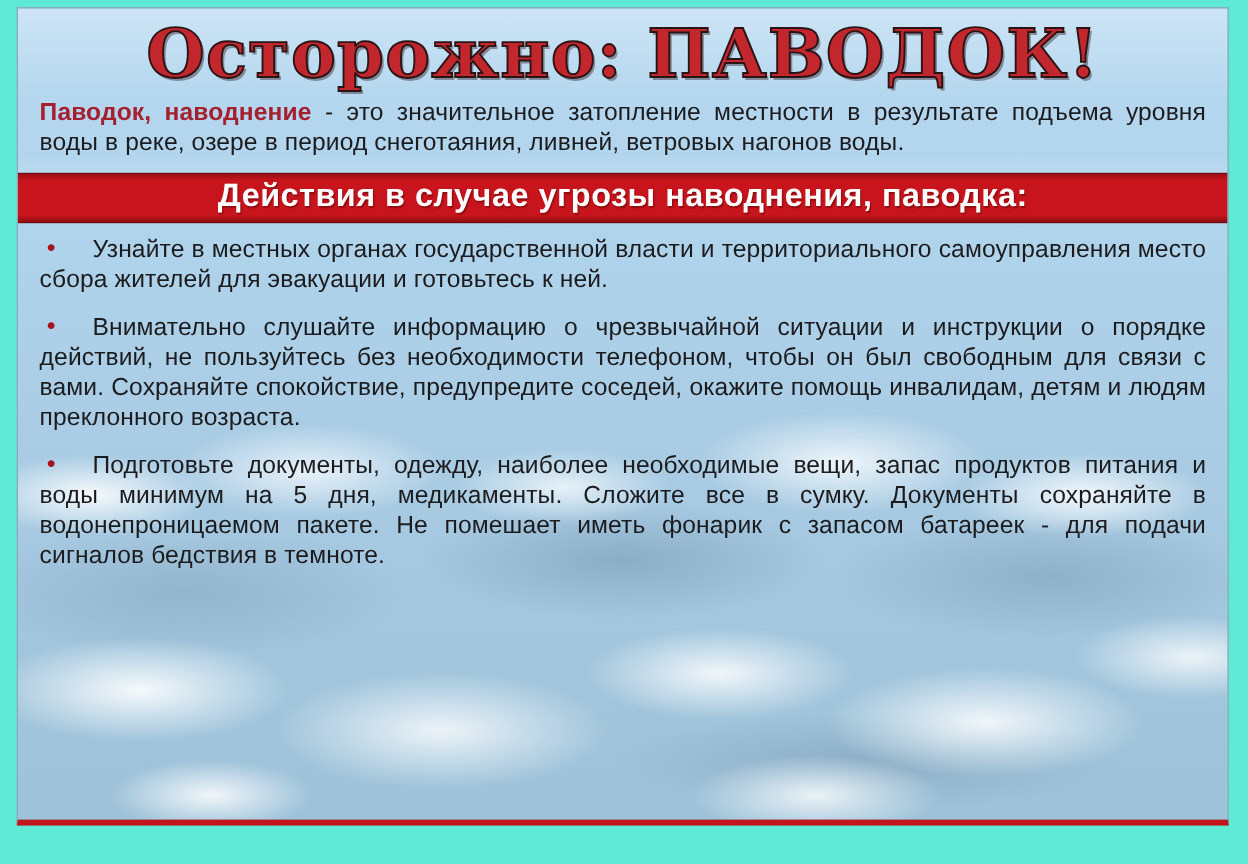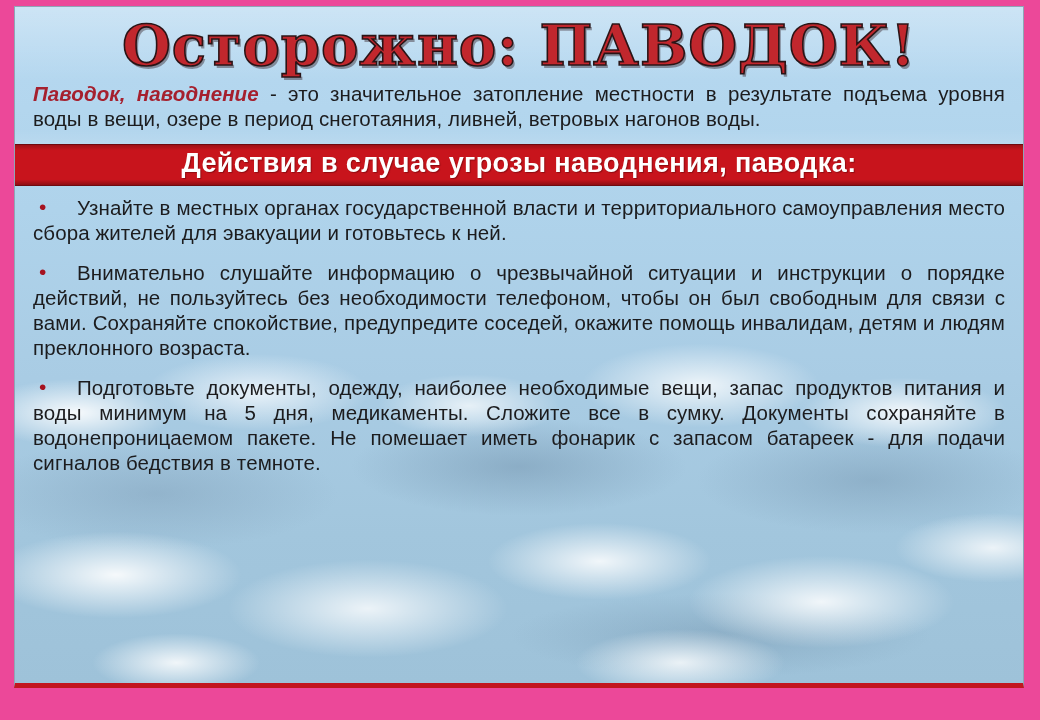--- a/index.html
+++ b/index.html
@@ -8,21 +8,21 @@
     width: 1040px;
     height: 720px;
     background: #ffffff;
     font-family: "Liberation Sans", "DejaVu Sans", sans-serif;
     overflow: hidden;
   }
   .page {
     position: relative;
     width: 1040px;
     height: 720px;
-    background: #ec4899;
+    background: #5eead4;
   }
   .poster {
     position: absolute;
     left: 14px;
     top: 6px;
     width: 1010px;
     height: 682px;
     box-sizing: border-box;
     border: 1px solid #90a4b6;
     border-bottom: 5px solid #c2161f;
@@ -69,21 +69,20 @@
     font-size: 20.5px;
     line-height: 25px;
     color: #1c1c1e;
     text-align: justify;
     letter-spacing: .1px;
   }
   .copy.second { margin-top: 15px; }
   .lead {
     font-weight: bold;
     color: #a5202e;
-    font-style: italic;
   }
   .banner {
     margin-top: 13px;
     background: linear-gradient(180deg, #9d1016 0%, #c8141c 14%, #c8141c 86%, #8e0d13 100%);
     border-top: 1px solid #6e0a0f;
     border-bottom: 1px solid #6e0a0f;
     text-align: center;
     padding: 3px 0 6px 0;
   }
   .banner-text {
@@ -117,21 +116,21 @@
   }
 </style>
 </head>
 <body>
 
 <div class="page">
   <div class="poster">
 
     <h1 class="title">Осторожно: ПАВОДОК!</h1>
 
-    <p class="copy"><span class="lead">Паводок, наводнение</span><span> - это значительное затопление местности в результате подъема уровня воды в вещи, озере в период снеготаяния, ливней, ветровых нагонов воды.</span></p>
+    <p class="copy"><span class="lead">Паводок, наводнение</span><span> - это значительное затопление местности в результате подъема уровня воды в реке, озере в период снеготаяния, ливней, ветровых нагонов воды.</span></p>
 
 
     <div class="banner">
       <span class="banner-text">Действия в случае угрозы наводнения, паводка:</span>
     </div>
 
     <ul class="actions">
       <li><span class="dot">•</span><span>Узнайте в местных органах государственной власти и территориального самоуправления место сбора жителей для эвакуации и готовьтесь к ней.</span></li>
       <li><span class="dot">•</span><span>Внимательно слушайте информацию о чрезвычайной ситуации и инструкции о порядке действий, не пользуйтесь без необходимости телефоном, чтобы он был свободным для связи с вами. Сохраняйте спокойствие, предупредите соседей, окажите помощь инвалидам, детям и людям преклонного возраста.</span></li>
       <li><span class="dot">•</span><span>Подготовьте документы, одежду, наиболее необходимые вещи, запас продуктов питания и воды минимум на 5 дня, медикаменты. Сложите все в сумку. Документы сохраняйте в водонепроницаемом пакете. Не помешает иметь фонарик с запасом батареек - для подачи сигналов бедствия в темноте.</span></li>

